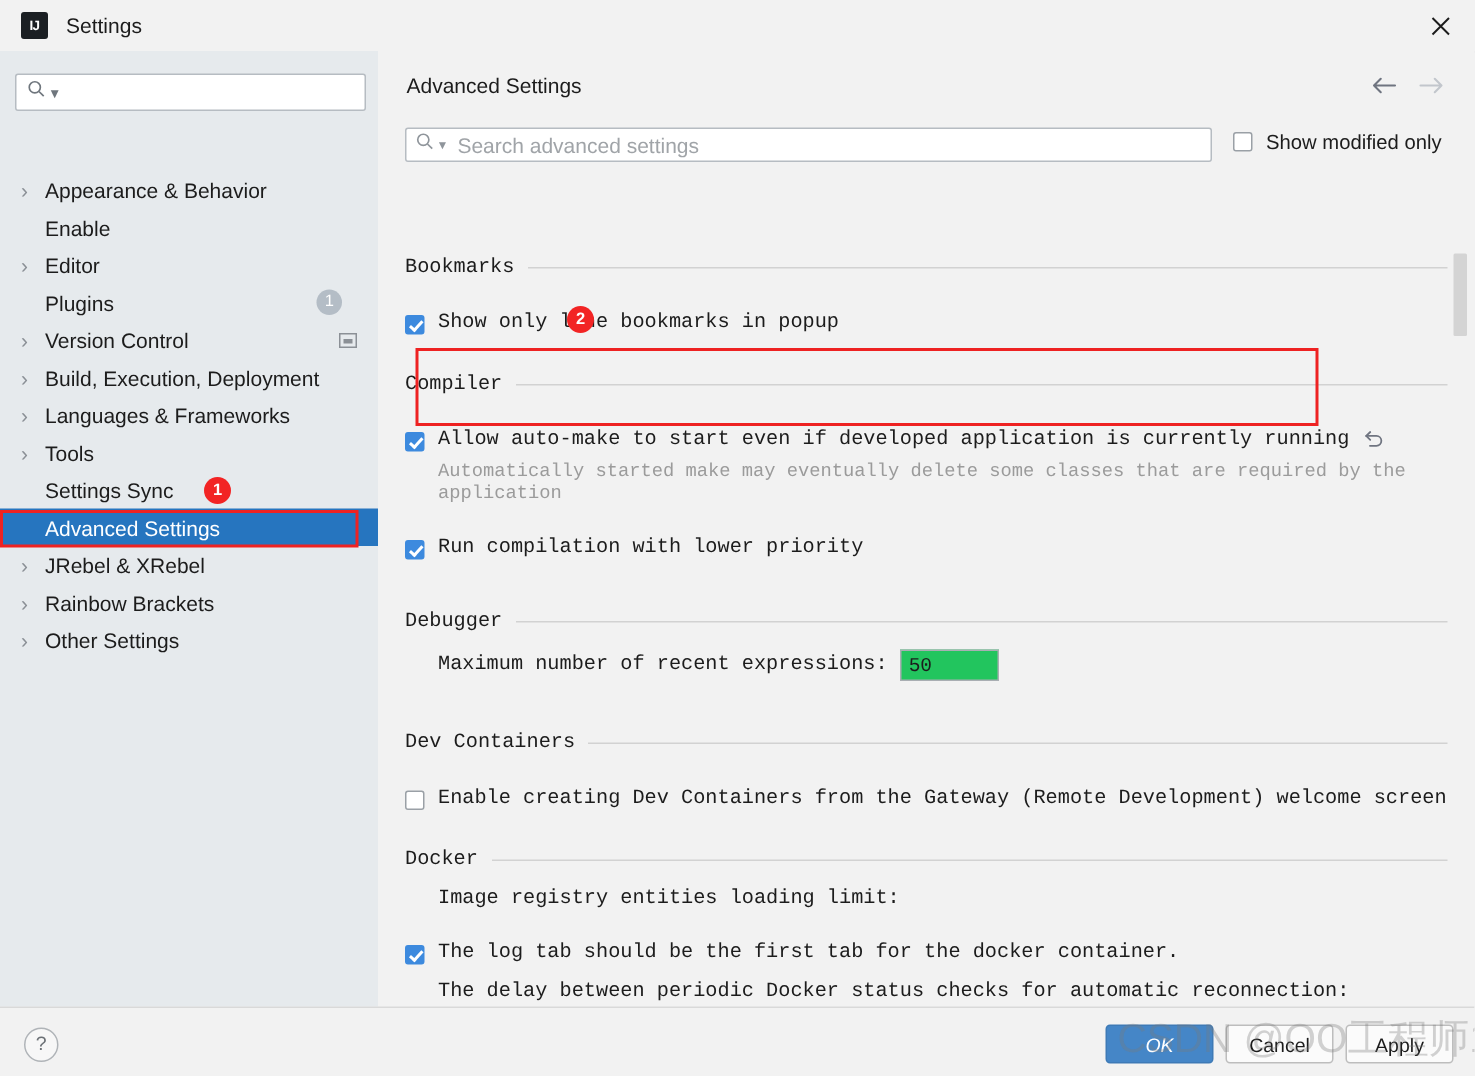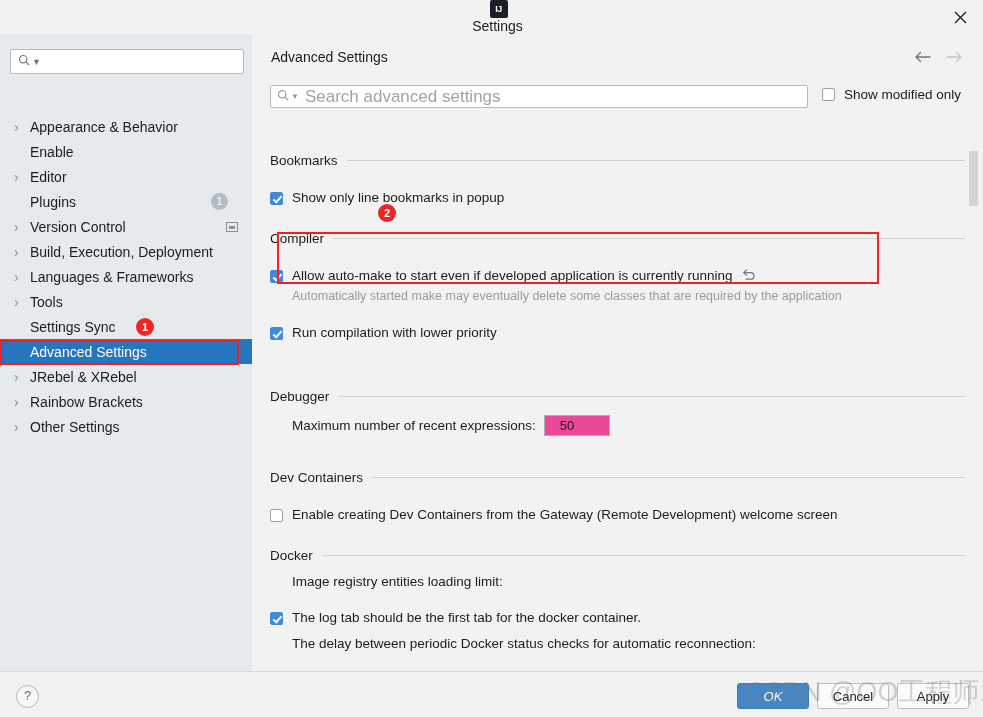--- a/index.html
+++ b/index.html
@@ -23,21 +23,20 @@
 
   
   .titlebar {
     position: absolute;
     left: 0; top: 0;
     width: 983px; height: 34px;
     background: #f2f2f2;
     border-bottom: 1px solid #d9d9d9;
     display: flex;
     align-items: center;
-    flex-direction: column;
   }
   .ij-logo {
     width: 18px; height: 18px;
     margin-left: 14px;
     background: #1b1f23;
     border-radius: 2px;
     position: relative;
     flex: none;
   }
   .ij-logo::after {
@@ -192,40 +191,41 @@
     width: 538px; height: 23px;
     background: #ffffff;
     border: 1px solid #b6bcc2;
     border-radius: 2px;
     display: flex;
     align-items: center;
     padding-left: 6px;
     box-sizing: border-box;
   }
   .topsearch .ph {
-    font-size: 17px;
+    font-size: 14px;
     color: #a0a4a8;
     margin-left: 6px;
   }
   .modified-only {
     position: absolute;
     left: 570px; top: 53px;
     display: flex;
     align-items: center;
     font-size: 13.5px;
     color: #1c1c1c;
     cursor: pointer;
     white-space: nowrap;
   }
 
   .scrollarea {
     position: absolute;
-    left: 0; top: 81px;
+    left: 0; top: 99px;
     width: 731px; height: 552px;
     overflow: hidden;
+    font-family: Liberation Mono, monospace;
   }
   .scrolltrack {
     position: absolute;
     right: 5px; top: 36px;
     width: 9px; height: 516px;
   }
   .scrollthumb {
     position: absolute;
     right: 0; top: 0;
     width: 9px; height: 55px;
@@ -301,27 +301,27 @@
   .field-row {
     display: flex;
     align-items: center;
     margin-top: 10px;
     font-size: 13.5px;
     color: #1c1c1c;
   }
   .field-row .flabel { margin-left: 22px; }
   .txtbox {
     height: 21px;
-    background: #ec4899;
+    background: #22c55e;
     border: 1px solid #a9aeb3;
     box-sizing: border-box;
     font-size: 13px;
     color: #1c1c1c;
     line-height: 19px;
-    padding-left: 15px;
+    padding-left: 5px;
     cursor: text;
   }
 
   .redbox {
     position: absolute;
     left: 277px; top: 232px;
     width: 602px; height: 52px;
     border: 2px solid #ee2222;
     box-sizing: border-box;
     pointer-events: none;

